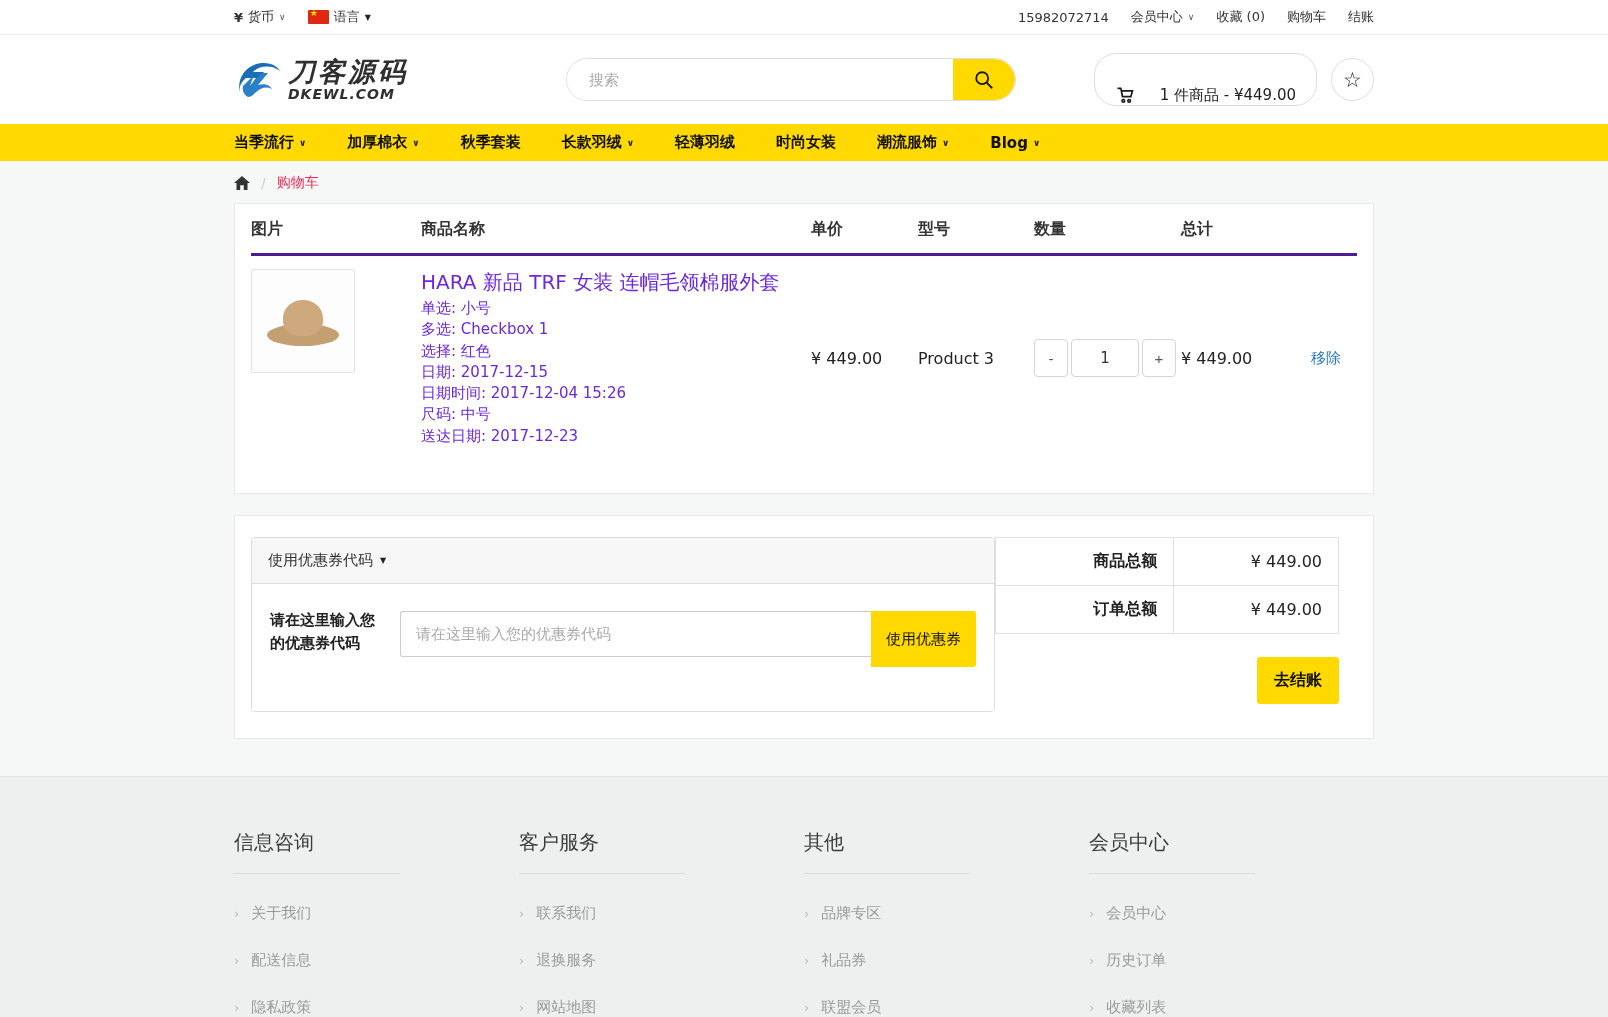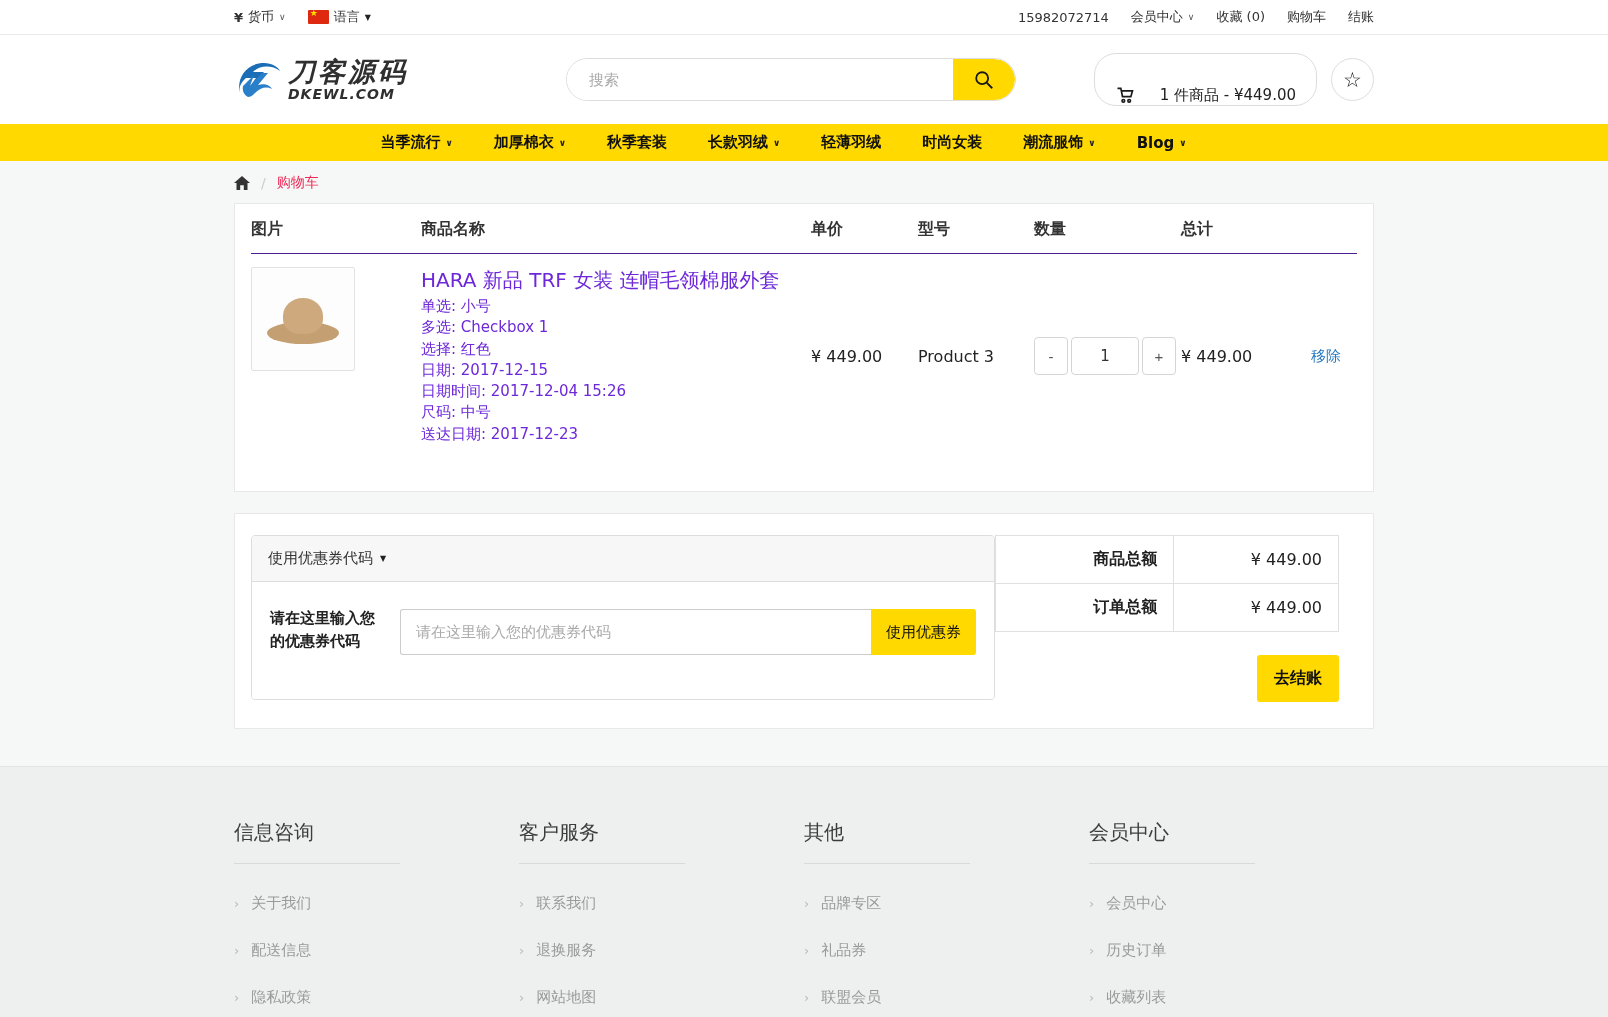--- a/index.html
+++ b/index.html
@@ -32,38 +32,38 @@
   .search-wrap { margin-left:158px; width:450px; height:43px; display:flex; border:1px solid #ddd; border-radius:22px; overflow:hidden; background:#fff; }
   .search-input { flex:1; border:none; outline:none; padding:0 22px; font-size:15px; color:#333; font-family:inherit; }
   .search-input::placeholder { color:#aaa; }
   .search-btn { width:62px; background:#ffd900; border:none; cursor:pointer; display:flex; align-items:center; justify-content:center; border-radius:0 22px 22px 0; }
   .header-actions { margin-left:auto; display:flex; align-items:center; gap:14px; }
   .cart-pill { height:53px; border:1px solid #ddd; border-radius:22px; background:#fff; display:flex; align-items:flex-end; gap:25px; padding:0 20px; font-size:15px; color:#222; cursor:pointer; white-space:nowrap; }
   .star-btn { width:43px; height:43px; border:1px solid #ddd; border-radius:50%; background:#fff; display:flex; align-items:center; justify-content:center; font-size:21px; color:#222; cursor:pointer; }
 
   
   .nav { background:#ffd900; }
-  .nav-inner { height:37px; display:flex; align-items:center;justify-content:center; }
+  .nav-inner { height:37px; display:flex; align-items:center; }
   .nav-item { display:inline-flex; align-items:center; gap:5px; margin-right:41px; font-size:15px; font-weight:600; color:#111; cursor:pointer; white-space:nowrap; }
   .nav-item.strong { font-weight:800; }
   .nav-item .caret-o { color:#222; }
 
   
   .page-main { background:#f6f7f7; padding-bottom:37px; }
   .breadcrumb { display:flex; align-items:center; padding:13px 0 11px; font-size:14px; }
   .bc-sep { color:#ccc; margin:0 11px; }
   .bc-current { color:#ee2b57; cursor:pointer; }
   .home-ico { display:flex; cursor:pointer; }
 
   .panel { background:#fff; border:1px solid #e8e8e8; }
 
   
   .cart-panel { padding:0 16px 46px; }
   .cart-grid { display:grid; grid-template-columns:170px 390px 107px 116px 147px 130px 1fr; }
-  .cart-head { padding:15px 0 13px; border-bottom:1px solid #4c1d95; }
+  .cart-head { padding:15px 0 13px; border-bottom:3px solid #4c1d95; }
   .cart-head .col { font-size:16px; font-weight:600; color:#333; }
   .cart-row { padding-top:13px; }
   .cell-center { align-self:center; font-size:16px; color:#222; }
   .thumb { width:104px; height:104px; border:1px solid #e2e2e2; border-radius:2px; background:#fdfdfd; display:flex; align-items:center; justify-content:center; cursor:pointer; }
   .hat { position:relative; width:72px; height:54px; }
   .hat-brim { position:absolute; bottom:2px; left:0; width:72px; height:22px; background:#c39f72; border-radius:50%; }
   .hat-crown { position:absolute; bottom:12px; left:16px; width:40px; height:36px; background:#cda97d; border-radius:50% 50% 42% 42%; }
   .prod-name { font-size:20px; color:#6d28d9; cursor:pointer; display:inline-block; margin-bottom:2px; }
   .prod-opt { font-size:15px; color:#6d28d9; line-height:1.42; }
   .stepper { display:flex; align-items:center; }
@@ -73,21 +73,21 @@
 
   
   .panel2 { margin-top:21px; padding:21px 16px 26px; display:flex; justify-content:flex-start; align-items:flex-start; }
   .coupon-box { width:744px; border:1px solid #ddd; border-radius:4px; overflow:hidden; }
   .coupon-header { background:#f7f7f7; border-bottom:1px solid #ddd; padding:13px 16px; font-size:15px; color:#333; cursor:pointer; display:flex; align-items:center; gap:7px; }
   .coupon-body { background:#fff; padding:23px 18px 44px; display:flex; gap:16px; }
   .coupon-label { width:114px; font-size:15px; font-weight:700; color:#222; line-height:1.5; margin-top:2px; }
   .input-group { flex:1; display:flex; margin-top:4px; }
   .coupon-input { flex:1; height:46px; border:1px solid #ccc; border-right:none; border-radius:3px 0 0 3px; padding:0 15px; font-size:15px; color:#333; outline:none; font-family:inherit; }
   .coupon-input::placeholder { color:#a9a9a9; }
-  .apply-btn { height:46px; padding:0 15px; background:#ffd900; border:none; border-radius:0 3px 3px 0; font-size:15px; color:#111; cursor:pointer; font-family:inherit; white-space:nowrap; }
+  .apply-btn { height:56px; padding:0 15px; background:#ffd900; border:none; border-radius:0 3px 3px 0; font-size:15px; color:#111; cursor:pointer; font-family:inherit; white-space:nowrap; }
   .right-col { width:344px; }
   .totals-table { width:100%; border-collapse:collapse; background:#fff; }
   .totals-table td { border:1px solid #e0e0e0; padding:13px 16px; font-size:16px; }
   .t-label { font-weight:700; text-align:right; width:52%; color:#222; }
   .t-value { text-align:right; color:#222; }
   .checkout-row { margin-top:23px; text-align:right; }
   .checkout-btn { background:#ffd900; border:none; border-radius:3px; padding:13px 17px; font-size:16px; font-weight:700; color:#111; cursor:pointer; font-family:inherit; }
 
   
   .footer { background:#eef0f0; border-top:1px solid #e2e4e4; padding:52px 0 10px; min-height:278px; }

